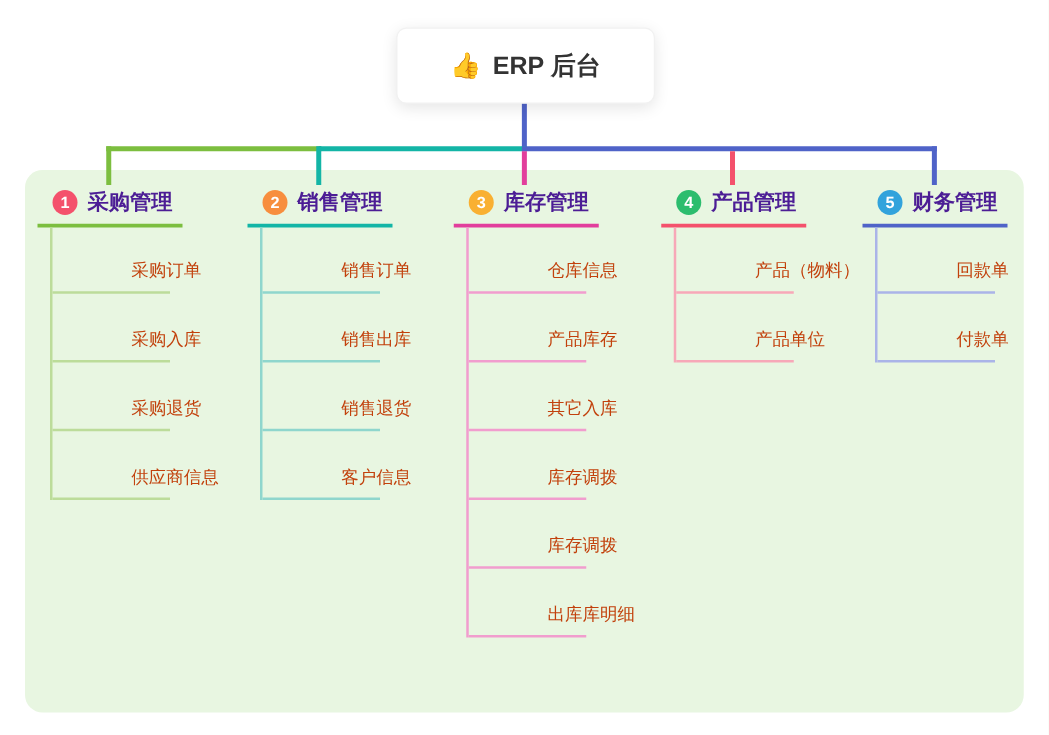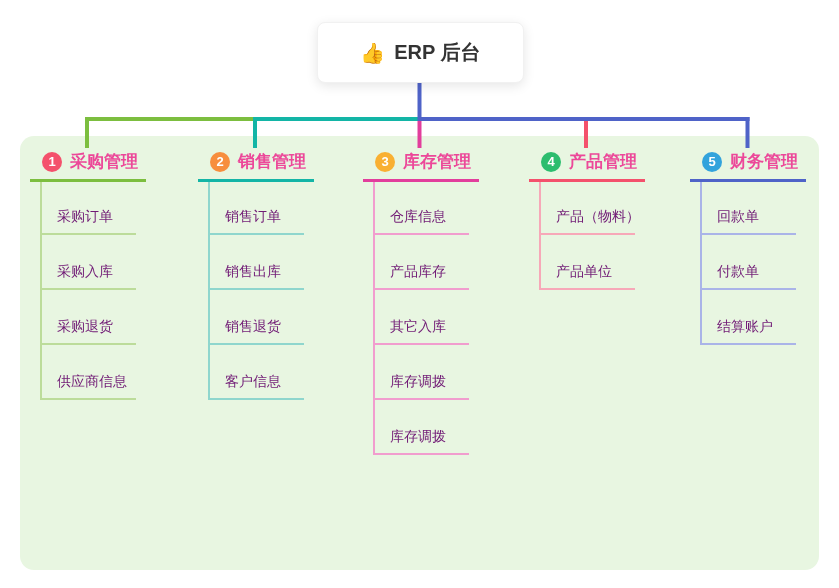--- a/index.html
+++ b/index.html
@@ -31,35 +31,36 @@
     display:flex;align-items:center;gap:8px;
     padding:2px 0 6px 12px;border-bottom:3px solid #999;
     cursor:default;
   }
   .badge{
     width:20px;height:20px;border-radius:50%;flex:0 0 20px;
     display:flex;align-items:center;justify-content:center;
     color:#fff;font-size:13px;font-weight:bold;
   }
   .branch-label{
-    font-size:17px;font-weight:600;color:#ec4899;white-space:nowrap;
+    font-size:17px;font-weight:600;color:#4c1d95;white-space:nowrap;
   }
   .children{
     margin-left:10px;width:94px;border-left:2px solid #ccc;
     box-sizing:content-box;
   }
   .child{
     box-sizing:border-box;height:55px;width:94px;
     border-bottom:2px solid #ccc;
     display:flex;align-items:flex-end;
   }
   .child:first-child{height:53px;}
   .child span{
-    font-size:14px;color:#701a75;white-space:nowrap;
+    font-size:14px;color:#c2410c;white-space:nowrap;
     padding:0 0 7px 15px;
+    margin-left:48px;
   }
 </style>
 </head>
 <body>
 
 <div class="panel"></div>
 
 <svg class="connectors" viewBox="0 0 839 588">
   <line x1="419.5" y1="80" x2="419.5" y2="121" stroke-width="4" stroke="#4f63c8"></line>
   <line x1="85" y1="119" x2="257" y2="119" stroke-width="4" stroke="#7cbe3f"></line>
@@ -132,20 +133,23 @@
         </div>
         <div class="child" style="border-bottom-color: rgb(241, 157, 206);">
           <span>其它入库</span>
         </div>
         <div class="child" style="border-bottom-color: rgb(241, 157, 206);">
           <span>库存调拨</span>
         </div>
         <div class="child" style="border-bottom-color: rgb(241, 157, 206);">
           <span>库存调拨</span>
         </div>
+        <div class="child" style="border-bottom-color: rgb(241, 157, 206);">
+          <span>出库库明细</span>
+        </div>
       </div>
     </div>
     <div class="branch" style="left: 529px;">
       <div class="branch-title" style="border-bottom-color: rgb(244, 81, 108);">
         <span class="badge" style="background: rgb(44, 189, 110);">4</span>
         <span class="branch-label">产品管理</span>
       </div>
       <div class="children" style="border-left-color: rgb(247, 168, 184);">
         <div class="child" style="border-bottom-color: rgb(247, 168, 184);">
           <span>产品（物料）</span>
@@ -160,18 +164,15 @@
         <span class="badge" style="background: rgb(50, 163, 220);">5</span>
         <span class="branch-label">财务管理</span>
       </div>
       <div class="children" style="border-left-color: rgb(170, 180, 232);">
         <div class="child" style="border-bottom-color: rgb(170, 180, 232);">
           <span>回款单</span>
         </div>
         <div class="child" style="border-bottom-color: rgb(170, 180, 232);">
           <span>付款单</span>
         </div>
-        <div class="child" style="border-bottom-color: rgb(170, 180, 232);">
-          <span>结算账户</span>
-        </div>
       </div>
     </div>
   </div>
 
 </body></html>

